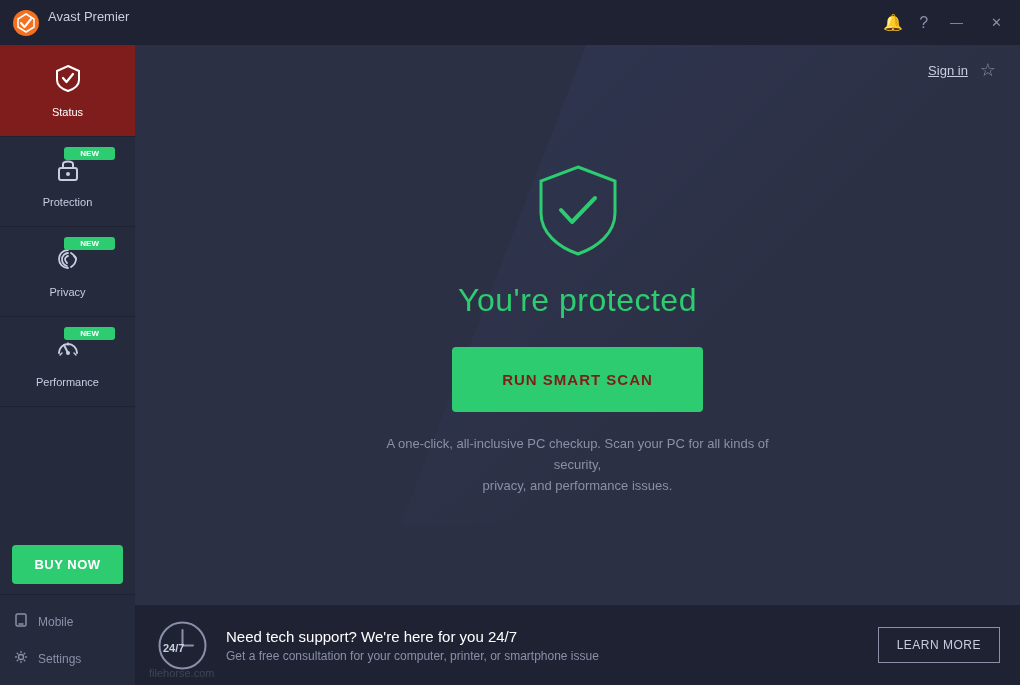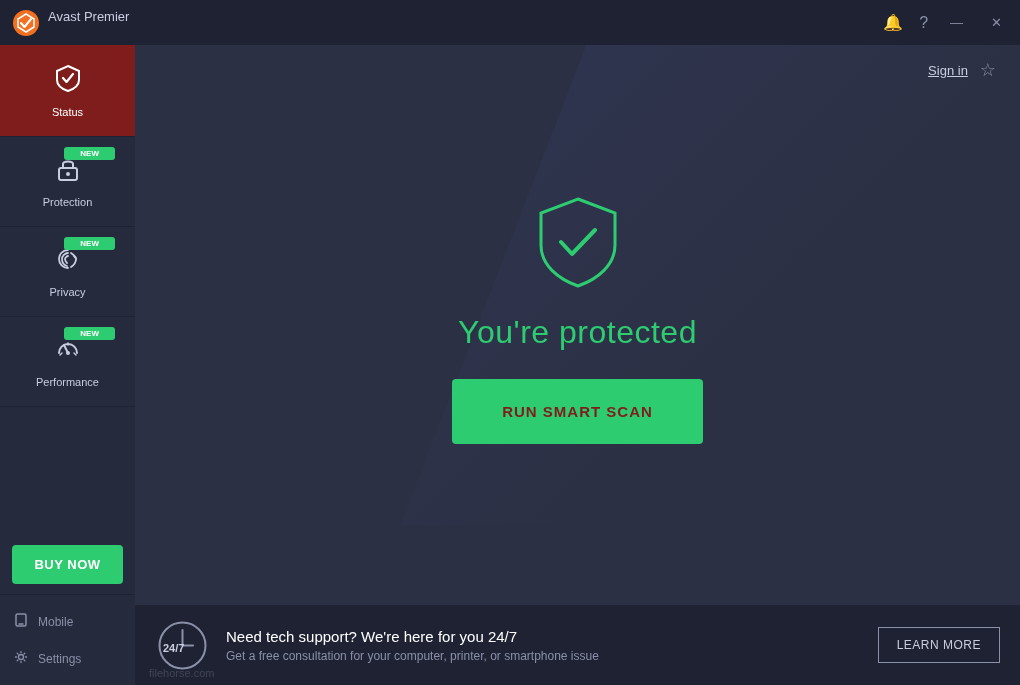--- a/index.html
+++ b/index.html
@@ -402,20 +402,24 @@
         <svg class="shield-svg" viewBox="0 0 90 95" xmlns="http://www.w3.org/2000/svg">
           <path d="M45 4 L82 18 L82 50 C82 70 65 84 45 91 C25 84 8 70 8 50 L8 18 Z" fill="none" stroke="#2ecc71" stroke-width="3"></path>
           <path d="M28 47 L39 59 L62 35" stroke="#2ecc71" stroke-width="4" fill="none" stroke-linecap="round" stroke-linejoin="round"></path>
         </svg>
       </div>
 
       <div class="protected-text">You're protected</div>
 
       <button class="scan-btn">RUN SMART SCAN</button>
 
+      <div class="scan-description">
+        <span>A one-click, all-inclusive PC checkup. Scan your PC for all kinds of security,</span><br>
+        <span>privacy, and performance issues.</span>
+      </div>
     </div>
 
     <div class="footer-banner">
 
       <div class="clock-icon-wrap">
         <svg width="55" height="55" viewBox="0 0 55 55" xmlns="http://www.w3.org/2000/svg">
           <circle cx="27.5" cy="27.5" r="23" fill="none" stroke="#8a90a8" stroke-width="2"></circle>
           <line x1="27.5" y1="27.5" x2="27.5" y2="12" stroke="#8a90a8" stroke-width="2" stroke-linecap="round"></line>
           <line x1="27.5" y1="27.5" x2="38" y2="27.5" stroke="#8a90a8" stroke-width="2" stroke-linecap="round"></line>
           <text x="8" y="34" fill="#c8cde0" font-size="11" font-weight="bold" font-family="Arial">24/7</text>

